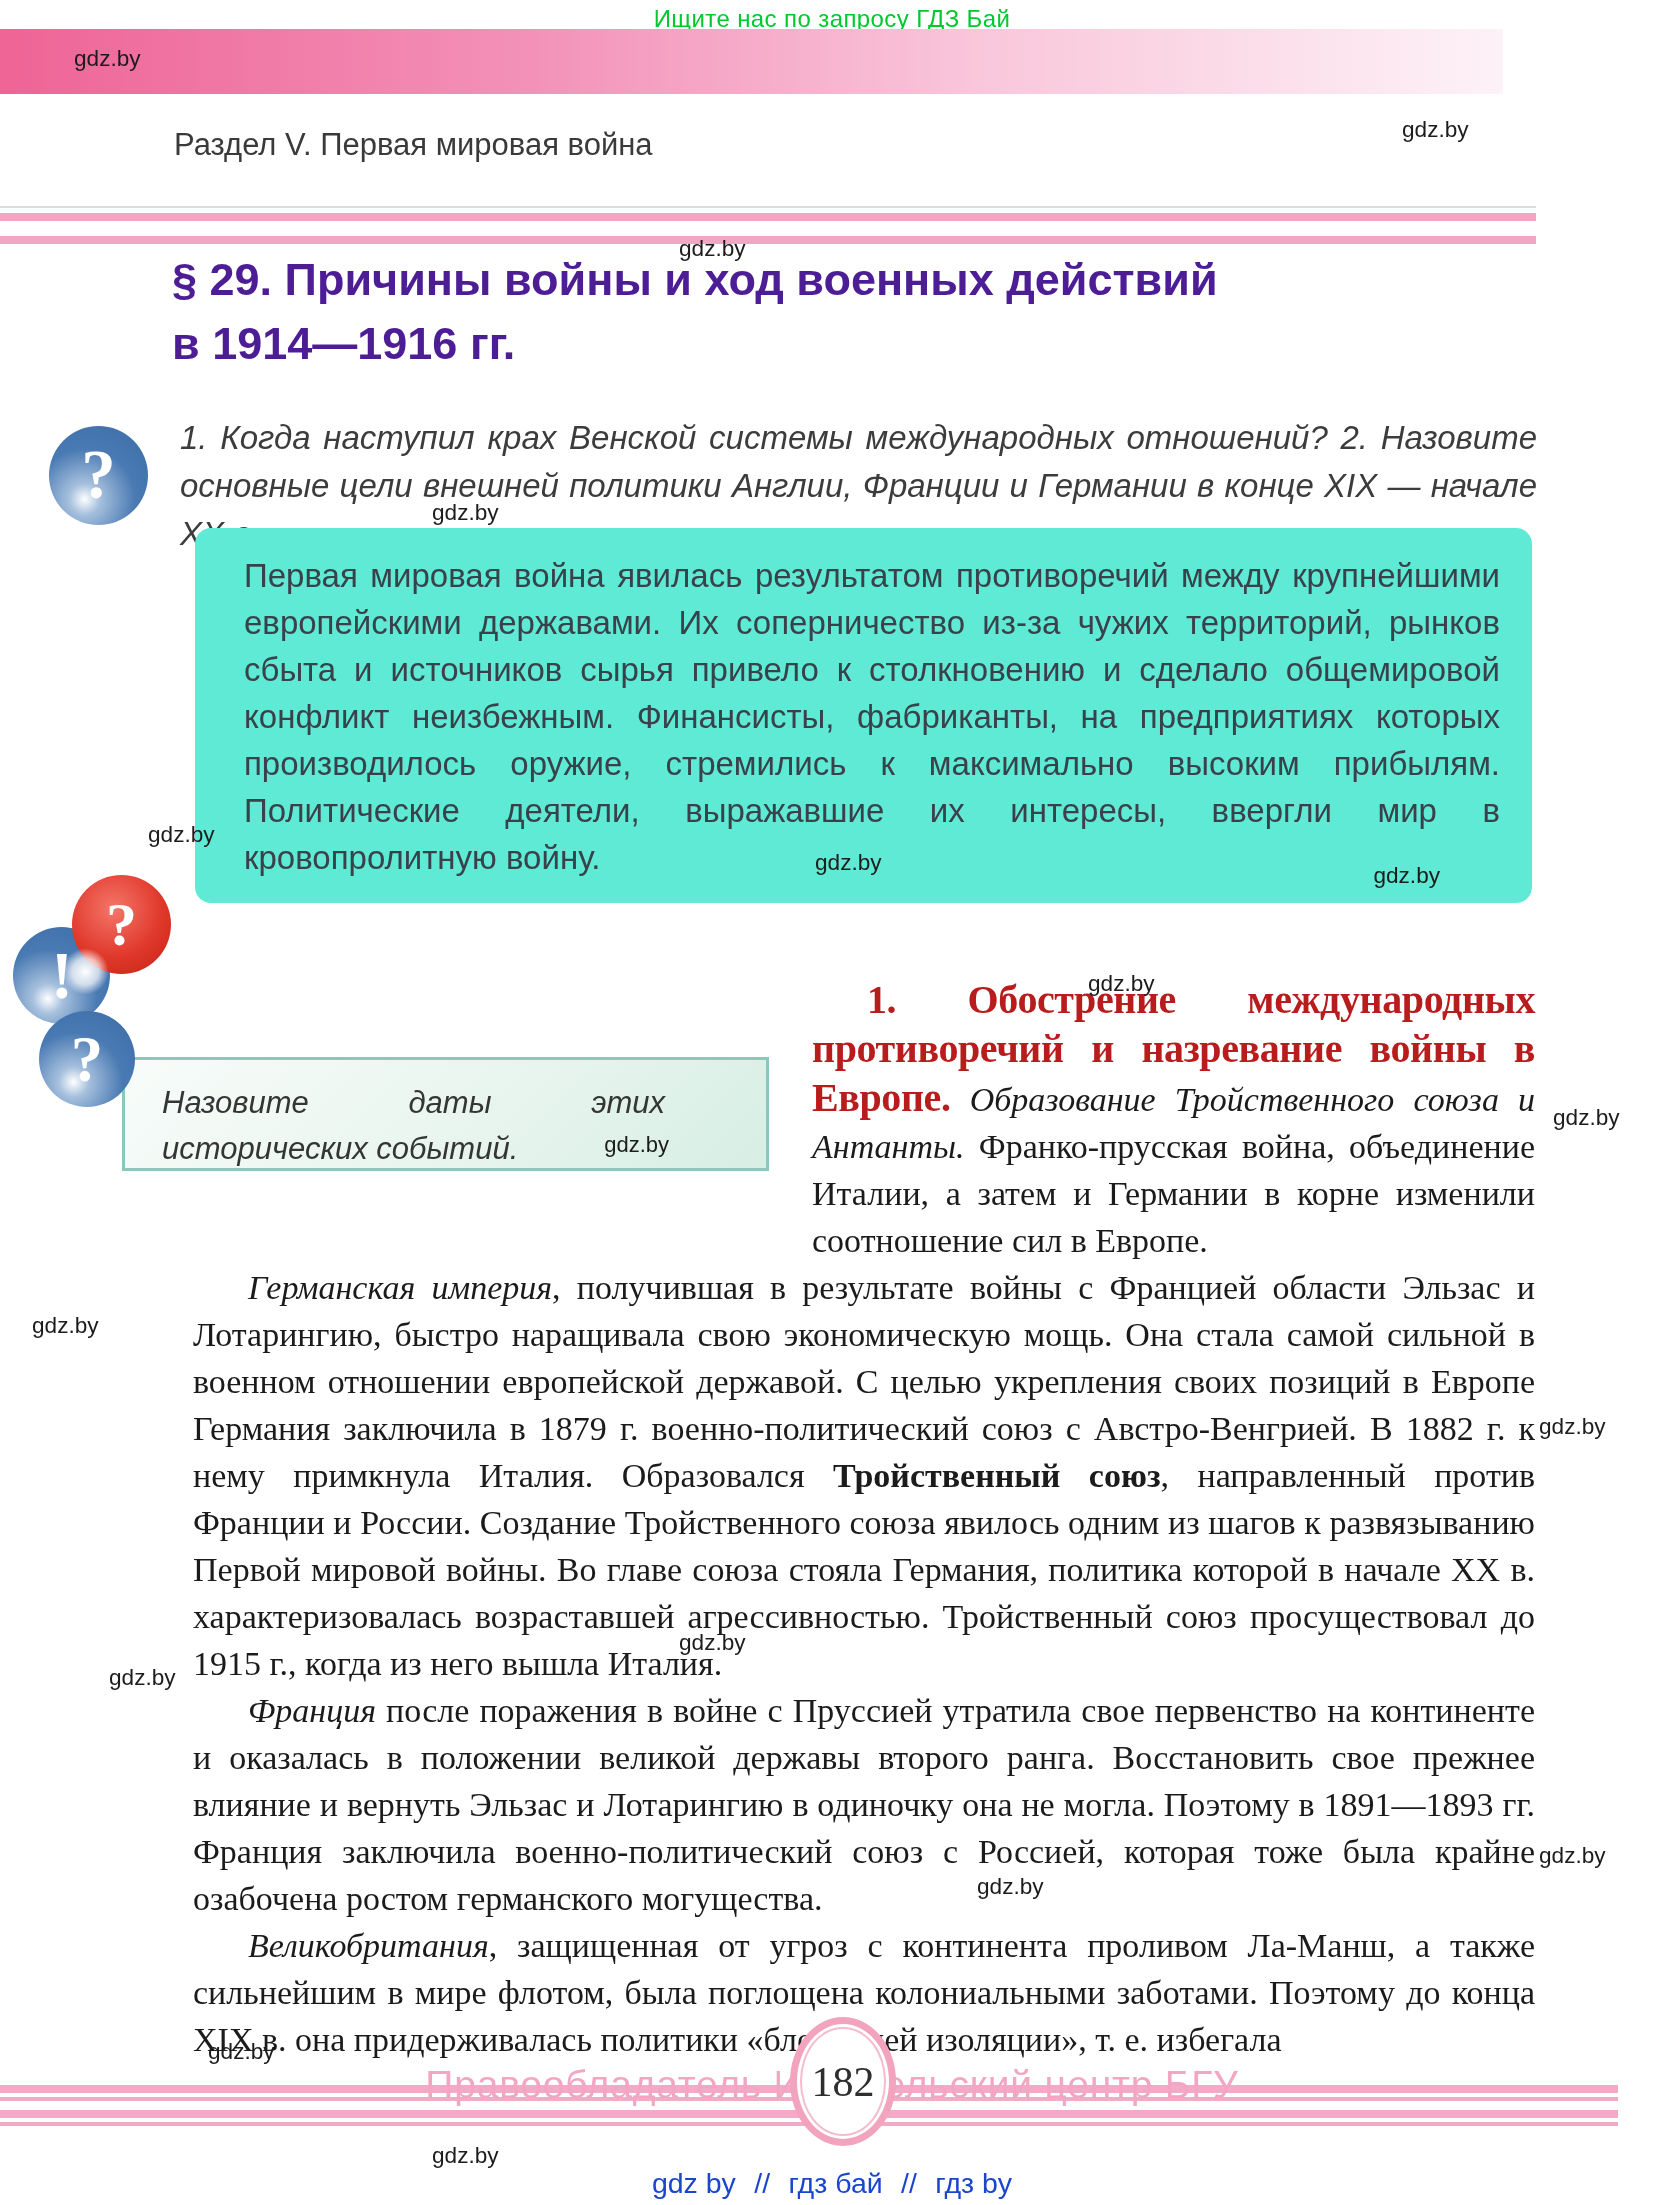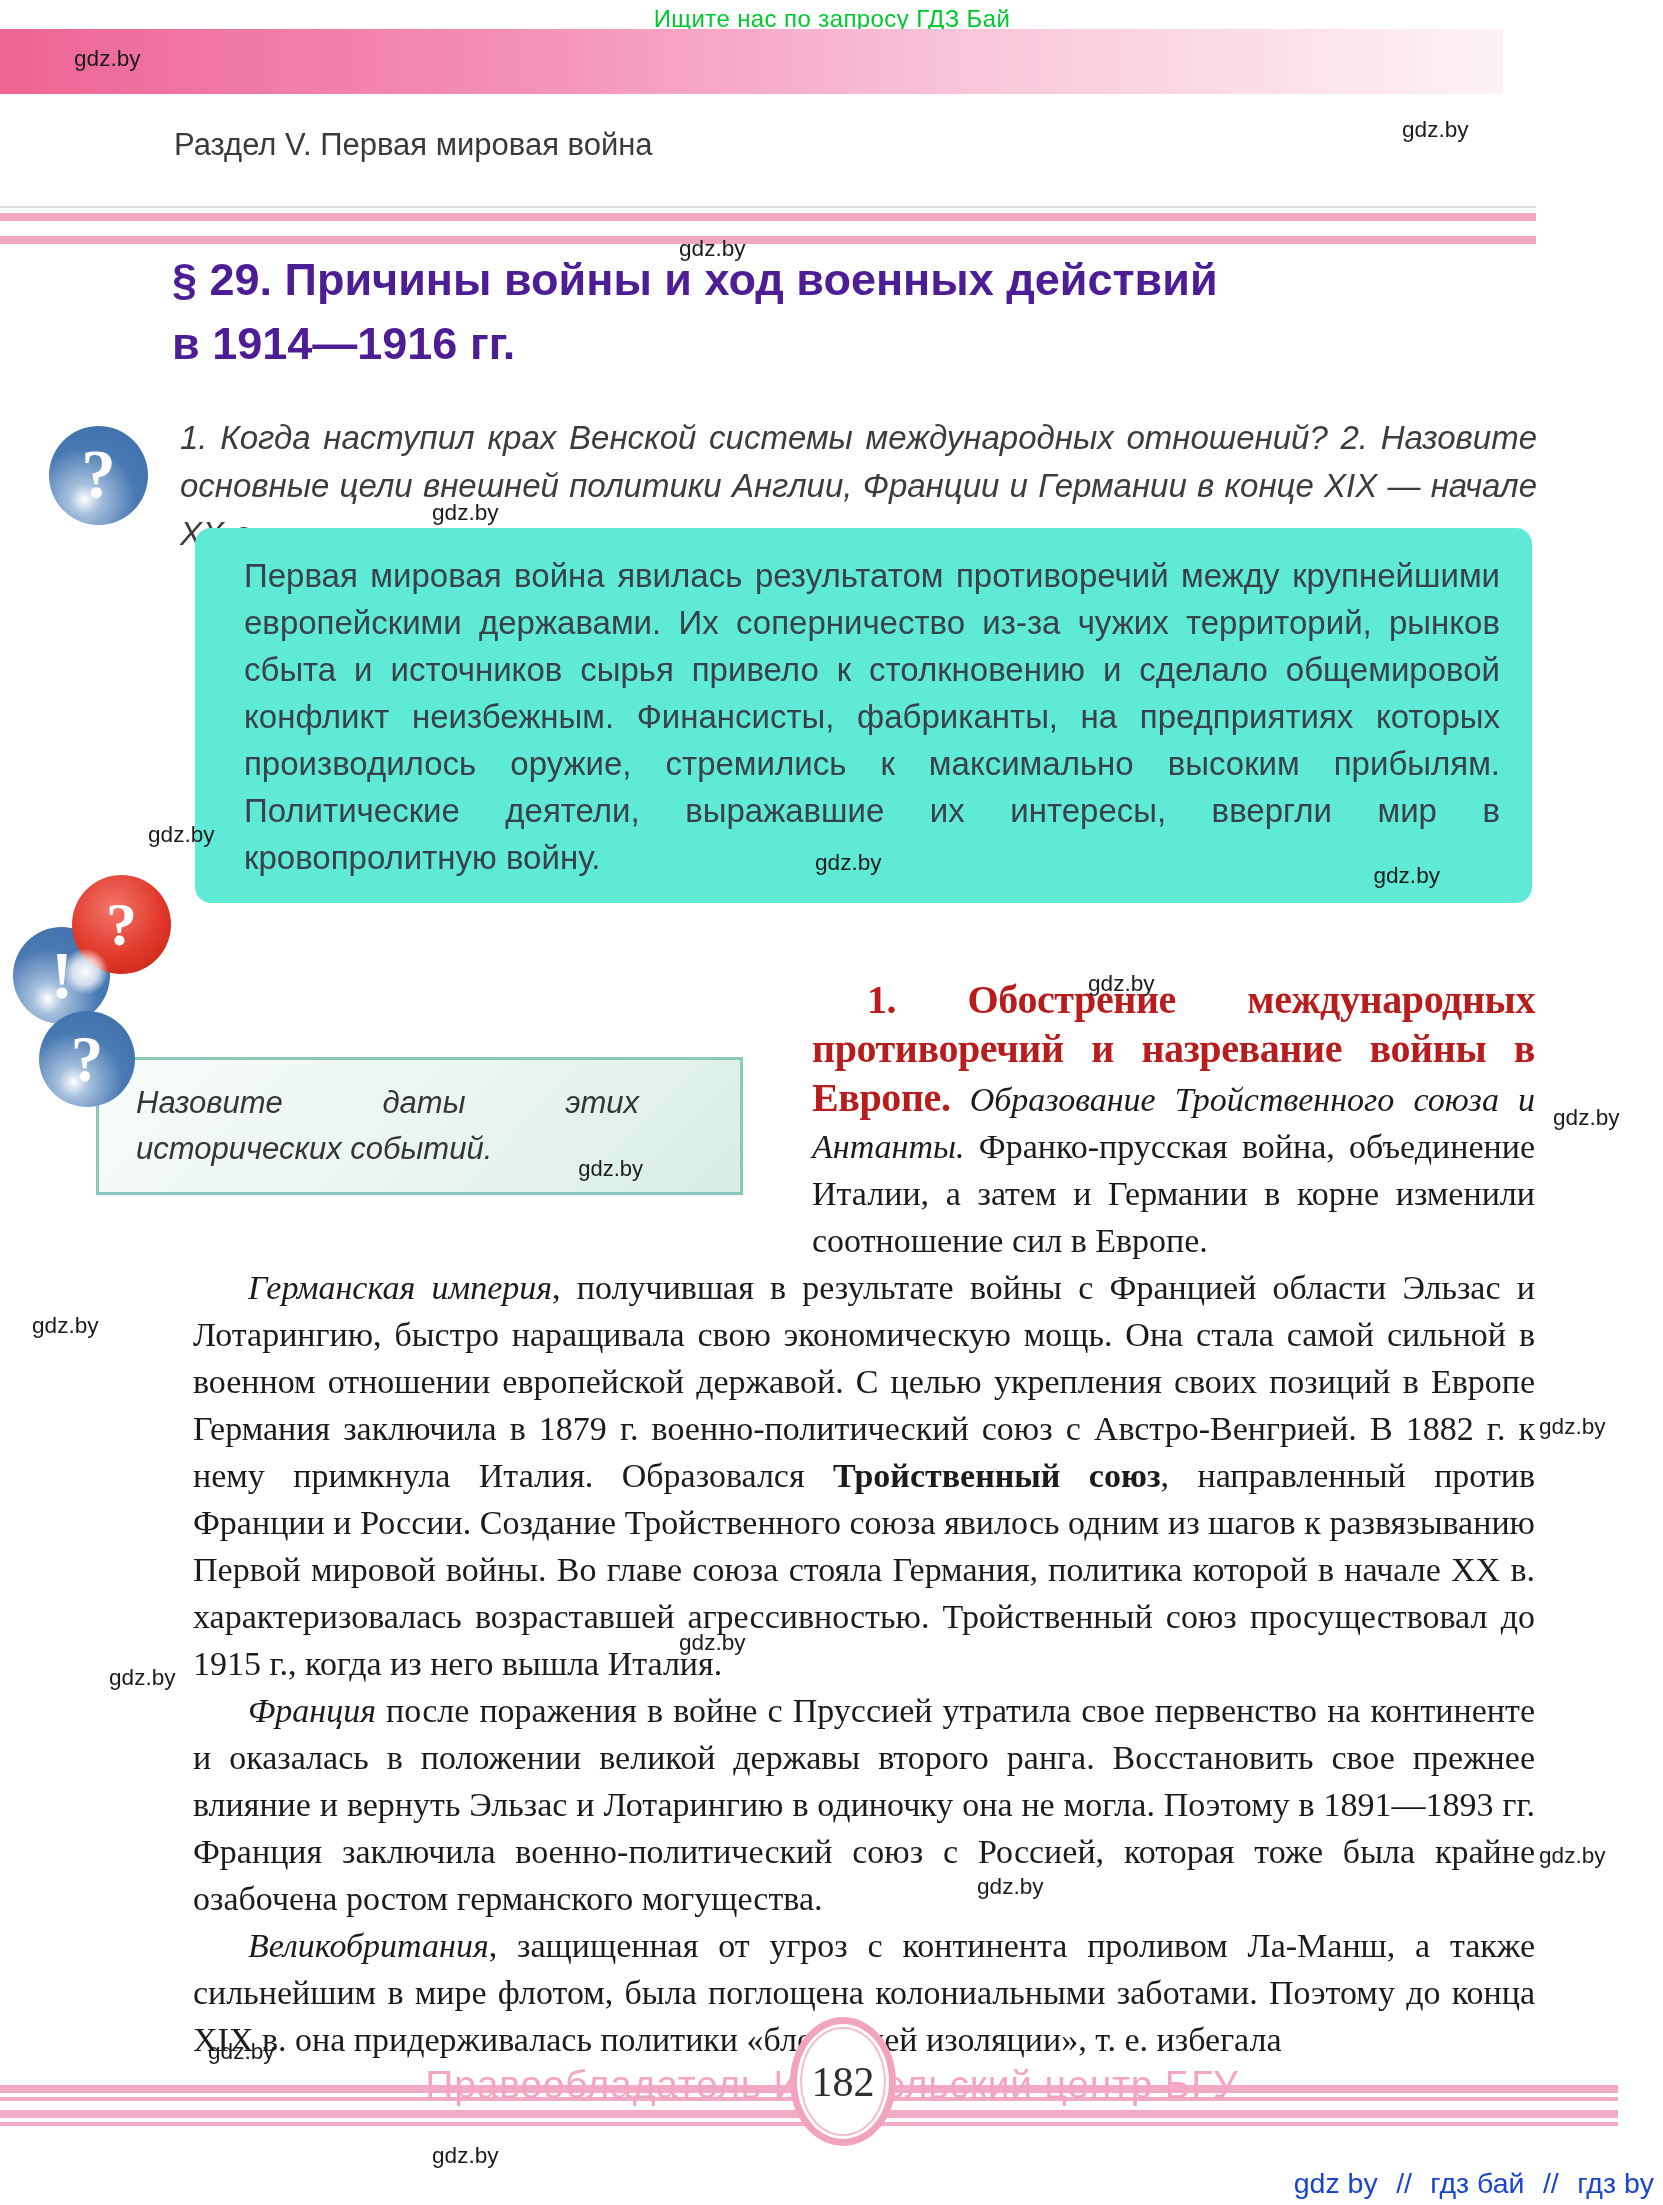--- a/index.html
+++ b/index.html
@@ -45,21 +45,21 @@
   #recall-q{top:414px;}
   #main-q{top:884px;font-size:34px;}
 
   
   .intro-box{position:absolute;left:195px;top:528px;width:1337px;border-radius:16px;
              background:#5eead4;padding:23.5px 32px 22px 49px;box-sizing:border-box;
              font-size:33px;line-height:47px;color:#39414b;text-align:justify;}
   .intro-box .wm{right:92px;bottom:13.4px;left:auto;}
 
   
-  .aside-box{position:absolute;left:96px;top:1057px;width:647px;height:138px;box-sizing:border-box;
+  .aside-box{position:absolute;left:122px;top:1057px;width:647px;height:114px;box-sizing:border-box;
              border:3.4px solid #8bc8bc;background:linear-gradient(135deg,#f8fcfa 0%,#e8f5ee 55%,#d7eee5 100%);
              z-index:3;}
   .aside-box .inner{margin:20px 101px 0 37px;font-style:italic;font-size:31px;line-height:46px;
                     color:#353535;text-align:justify;}
   .aside-box .wm{right:97px;bottom:10px;left:auto;font-size:22px;}
 
   
   .article{position:absolute;left:193px;top:976px;width:1342px;
            font-family:"Liberation Serif",serif;font-size:34px;line-height:47px;color:#1b1b1b;
            text-align:justify;}
@@ -72,21 +72,21 @@
   .fstripe{position:absolute;left:0;width:1618px;background:#f3aac6;z-index:1;}
   .fs1{top:2085px;height:8.4px;} .fs2{top:2097px;height:4.2px;}
   .fs3{top:2110px;height:8.4px;} .fs4{top:2122px;height:4.2px;}
   .copyright{position:absolute;top:2063px;left:0;width:1664px;text-align:center;z-index:2;
              font-size:39px;color:#f3a6c2;letter-spacing:0.8px;}
   .badge{position:absolute;left:790px;top:2017px;width:106px;height:129px;border-radius:50%;
          background:#fff;border:7.5px solid #f2a3bd;box-sizing:border-box;z-index:4;
          display:flex;align-items:center;justify-content:center;}
   .badge .ring{position:absolute;inset:3.4px;border:2.5px solid #f4bcd1;border-radius:50%;}
   .badge .num{font-family:"Liberation Serif",serif;font-size:42px;color:#2e2e2e;}
-  .links{position:absolute;top:2167px;left:0;width:1664px;text-align:right;z-index:2;
+  .links{position:absolute;top:2167px;left:0;width:1664px;text-align:center;z-index:2;
          font-size:28.5px;color:#1a46cf;}
   .links a{color:#1a46cf;text-decoration:none;margin:0 10px;}
   .links .sep{margin:0 8.4px;}
 </style>
 </head>
 <body>
 
 <div id="page">
 
   <div class="promo">Ищите нас по запросу ГДЗ Бай</div>

